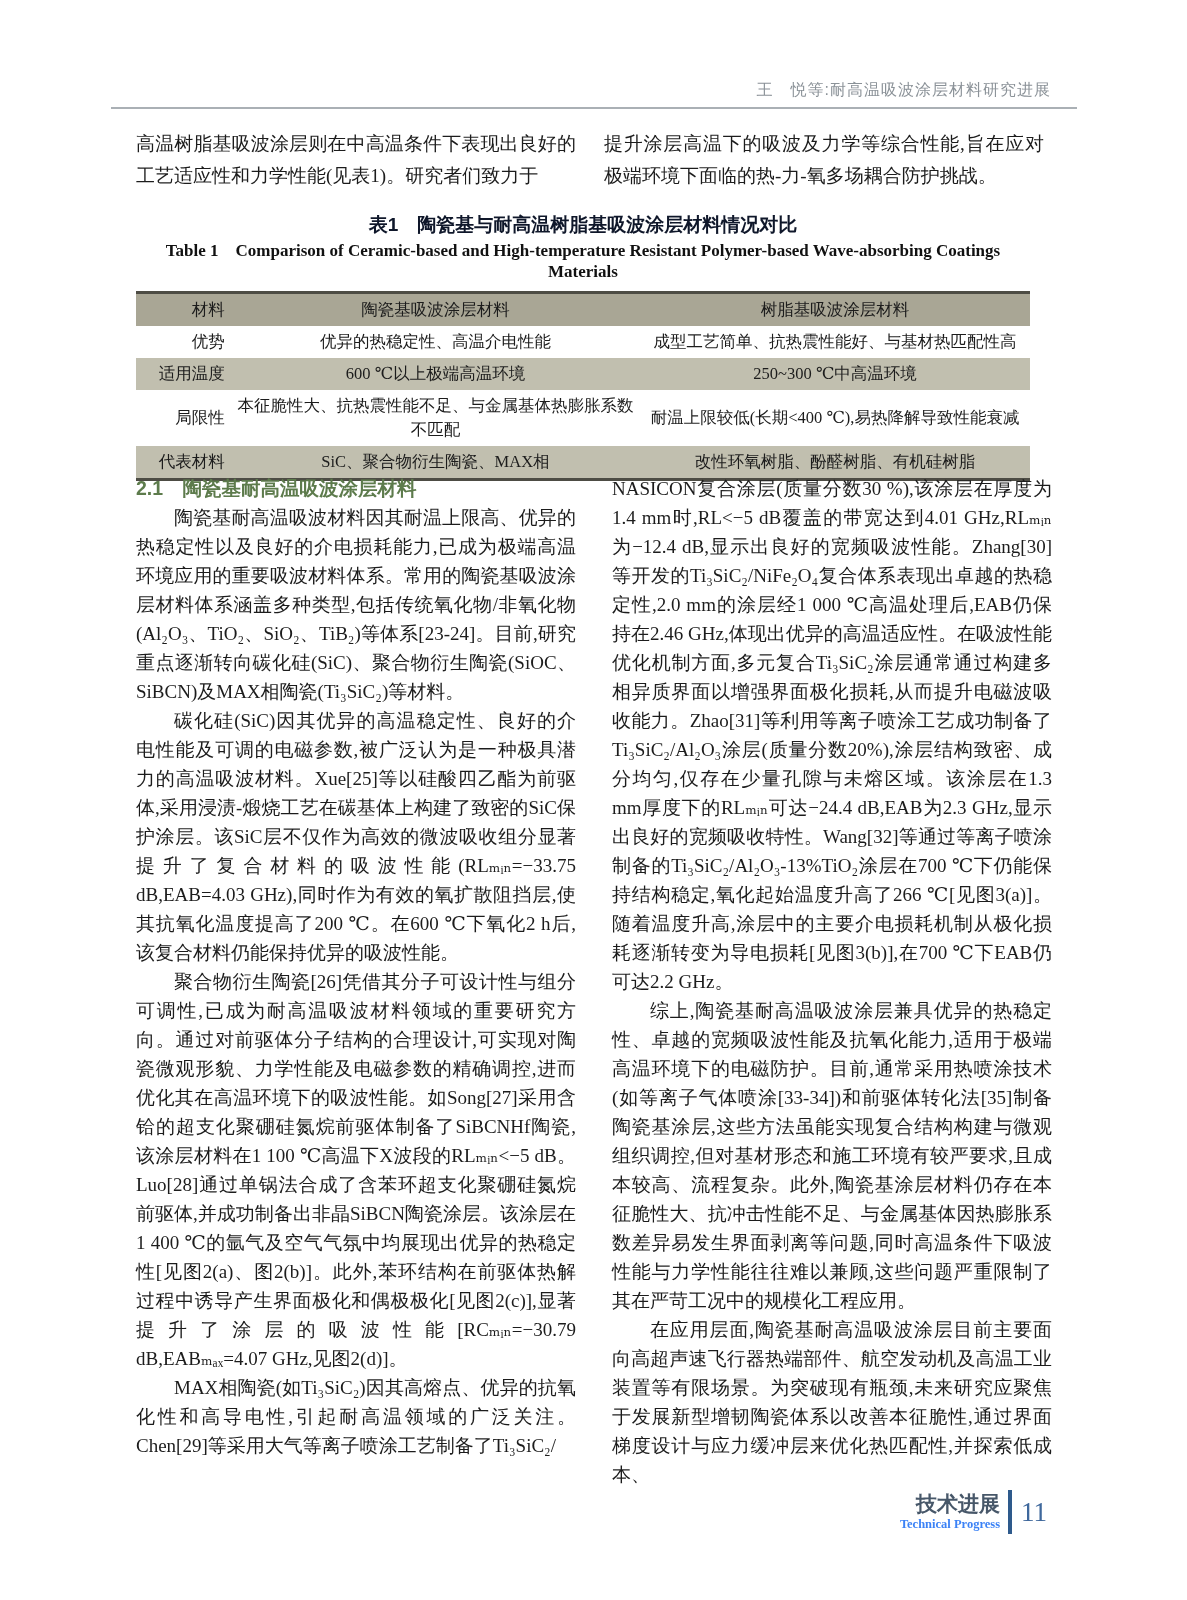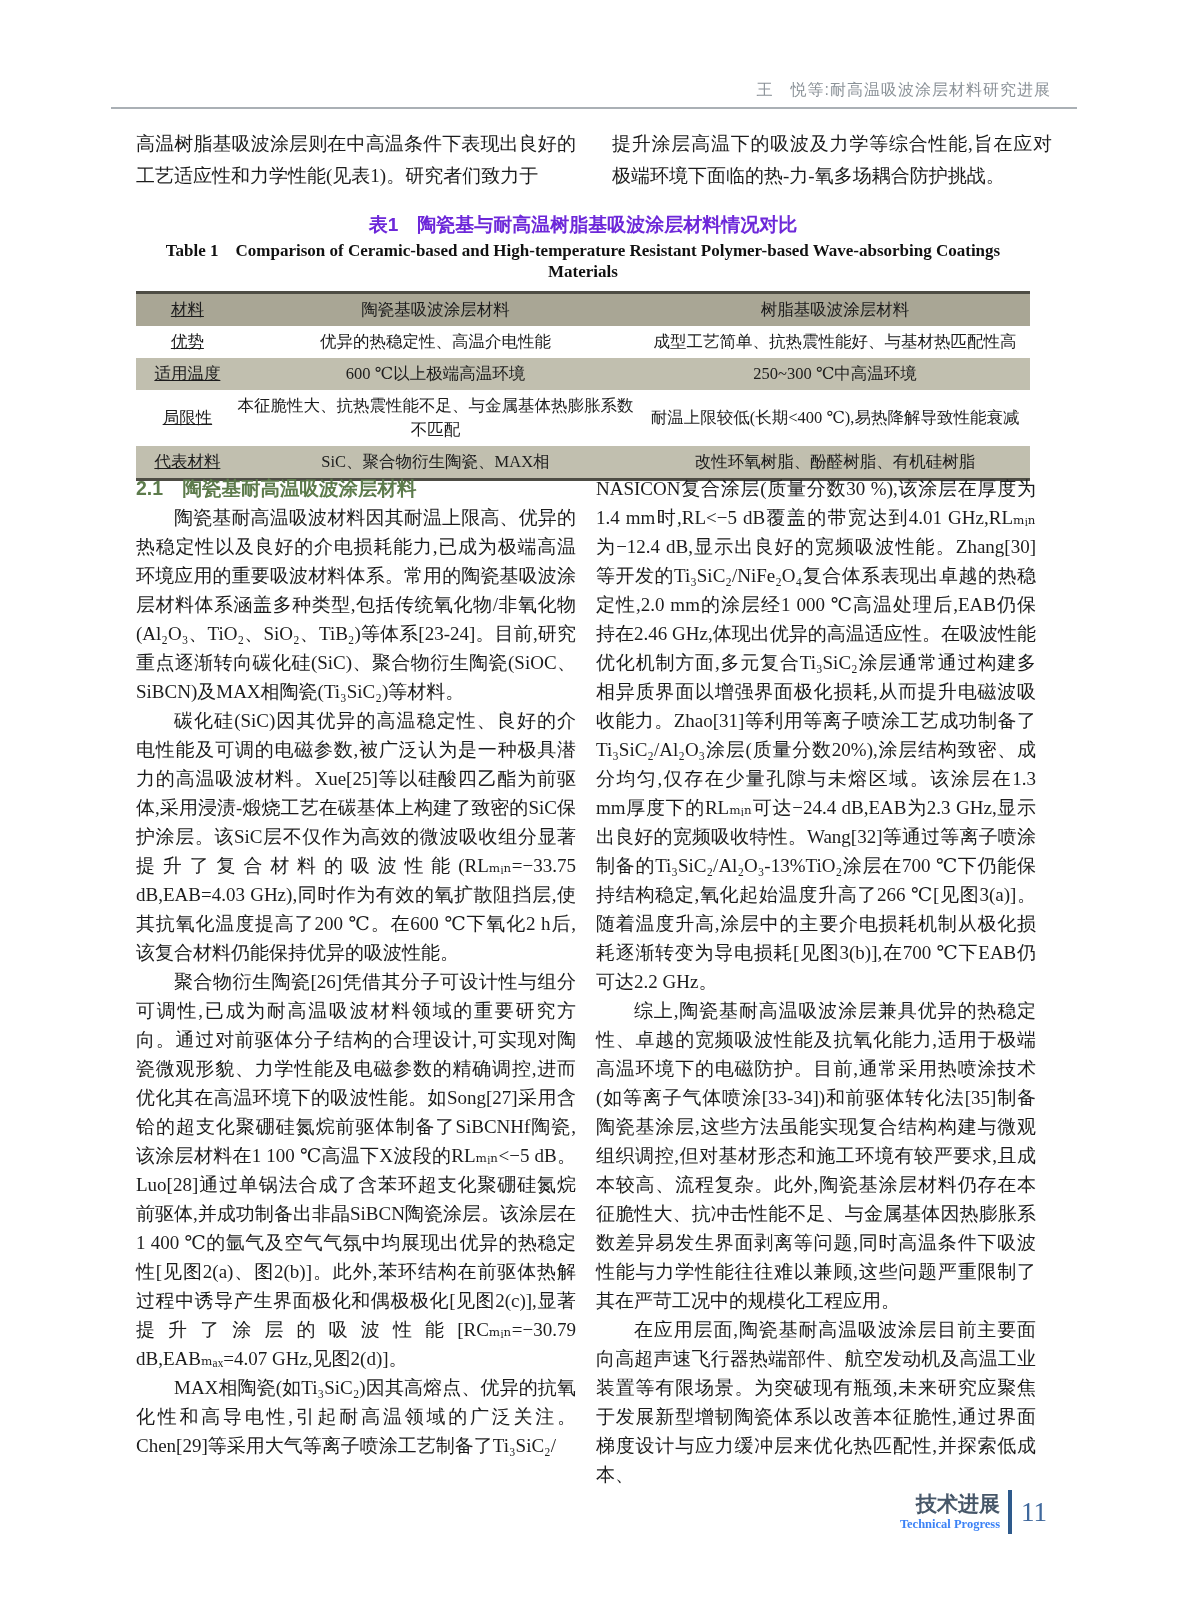--- a/index.html
+++ b/index.html
@@ -8,43 +8,43 @@
     font-family:"Liberation Serif","DejaVu Serif",serif;color:#1c1c1c;overflow:hidden;
   }
   
   .running-head{
     position:absolute;top:80px;right:136px;
     font-family:"Liberation Sans","DejaVu Sans",sans-serif;
     font-size:16px;color:#8b9298;letter-spacing:1px;
   }
   .head-rule{position:absolute;top:107px;left:111px;width:966px;height:2px;background:#aab0b5;}
   
-  .intro{position:absolute;top:128px;left:136px;width:916px;display:flex;gap:36px;}
+  .intro{position:absolute;top:128px;left:136px;width:916px;display:flex;gap:28px;}
   .intro p{margin:0;width:440px;font-size:19px;line-height:32px;text-align:justify;}
   
   .table-block{position:absolute;top:212px;left:136px;width:894px;text-align:center;}
   .tbl-title-cn{
     font-family:"Liberation Sans","DejaVu Sans",sans-serif;
-    font-weight:bold;font-size:19px;color:#6d28d9;
+    font-weight:bold;font-size:19px;color:#0f172a;
   }
   .tbl-title-en{font-weight:bold;font-size:17px;margin-top:1px;color:#111;}
   table.tbl{
     width:100%;border-collapse:collapse;margin-top:9px;
     font-size:16.5px;table-layout:fixed;
     border-top:3px solid var(--rule-dark);border-bottom:3px solid var(--rule-dark);
   }
   .tbl col.c-label{width:10.6%;}
   .tbl col.c-ceramic{width:45.8%;}
   .tbl col.c-polymer{width:43.6%;}
   .tbl th,.tbl td{padding:4px 6px;font-weight:normal;text-align:center;vertical-align:middle;line-height:1.45;}
   .tbl thead tr{background:var(--tbl-head-bg);}
   .tbl tr.shaded{background:var(--tbl-shade-bg);padding-left:8px;}
-  .tbl .lbl{text-align:center;padding-left:14px;white-space:nowrap;text-decoration:underline;}
+  .tbl .lbl{text-align:right;padding-left:14px;white-space:nowrap;}
   
-  .main{position:absolute;top:474px;left:136px;width:916px;display:flex;gap:20px;}
+  .main{position:absolute;top:474px;left:136px;width:916px;display:flex;gap:36px;}
   .main .col{width:440px;}
   .section-heading{
     margin:0;font-family:"Liberation Sans","DejaVu Sans",sans-serif;
     font-weight:bold;font-size:19.5px;line-height:29px;color:var(--heading-green);
   }
   .main p{margin:0;font-size:19px;line-height:29px;text-align:justify;}
   .main p.indent{text-indent:2em;}
   
   .footer{position:absolute;top:1490px;right:140px;display:flex;align-items:center;}
   .footer-labels{text-align:right;margin-right:8px;}

